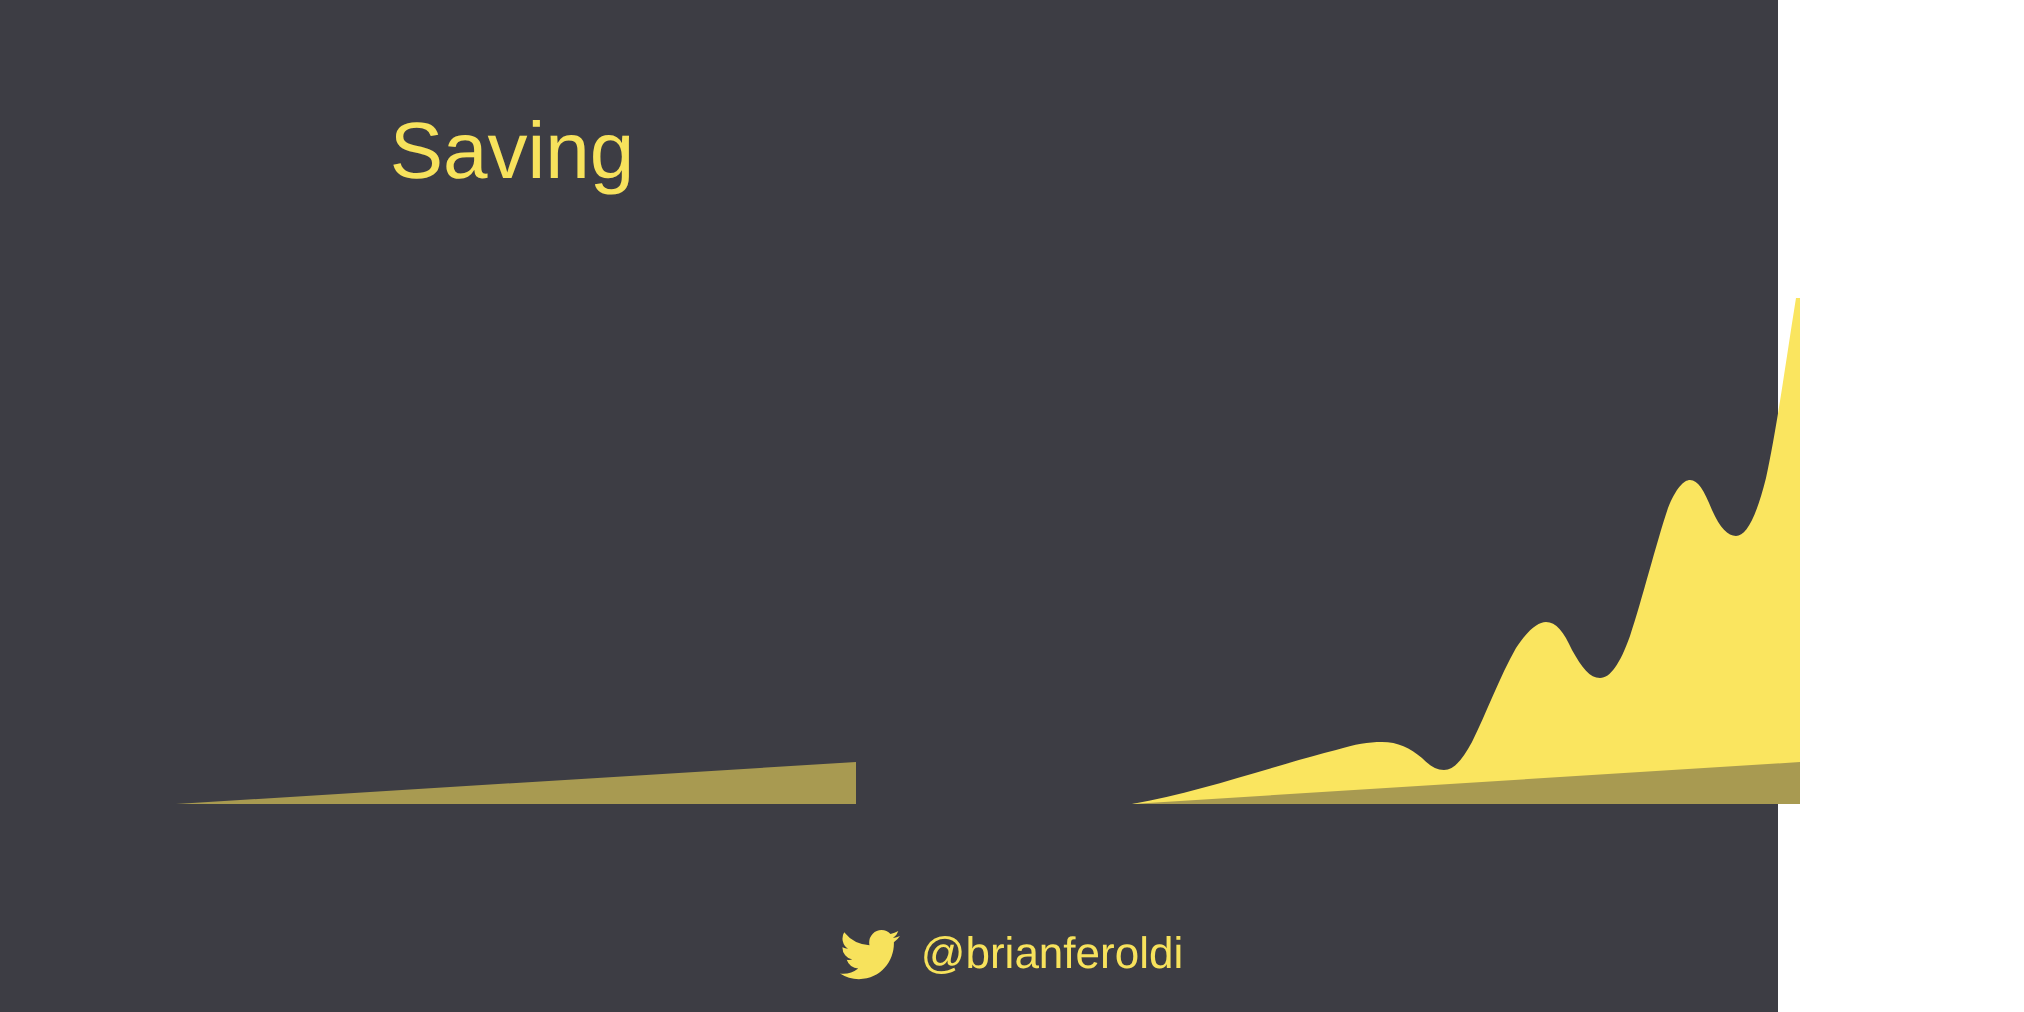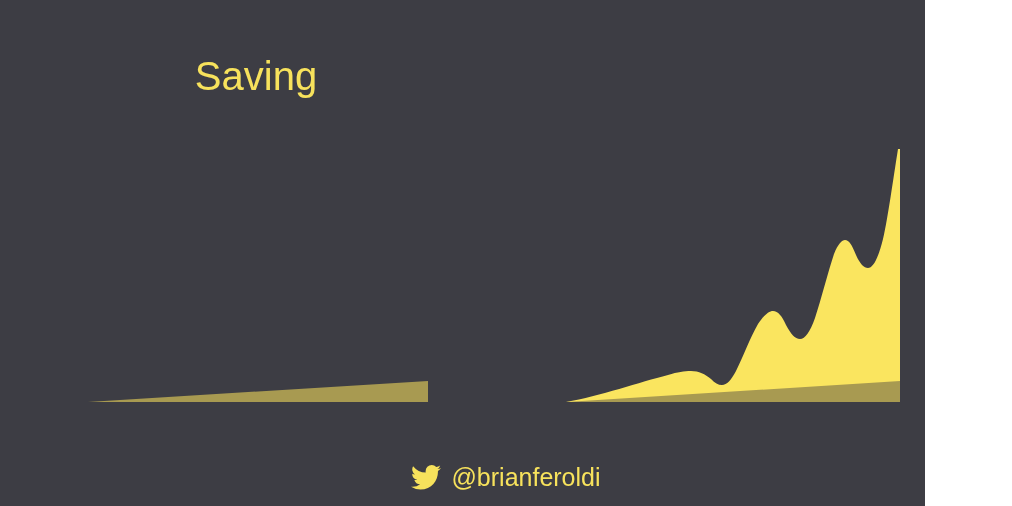--- a/index.html
+++ b/index.html
@@ -11,21 +11,20 @@
     height: 506px;
     overflow: hidden;
     font-family: "Liberation Sans", sans-serif;
     -webkit-font-smoothing: antialiased;
   }
   #stage {
     position: relative;
     width: 889px;
     height: 506px;
     background: #3d3d44;
-    padding-left: 36px;
   }
   .panel-title {
     position: absolute;
     top: 52px;
     font-size: 40px;
     line-height: 48px;
     font-weight: 400;
     color: #f7e25c;
     text-align: center;
     white-space: nowrap;
@@ -56,21 +55,21 @@
     align-items: center;
     justify-content: center;
     gap: 10px;
   }
   #footer .bird {
     display: block;
     width: 30px;
     height: 25px;
   }
   #footer .handle {
-    font-size: 25px;
+    font-size: 22px;
     line-height: 30px;
     color: #f7e25c;
     white-space: nowrap;
   }
 </style>
 </head>
 <body>
 
 <div id="stage" style="background: rgb(61, 61, 68);">
 

